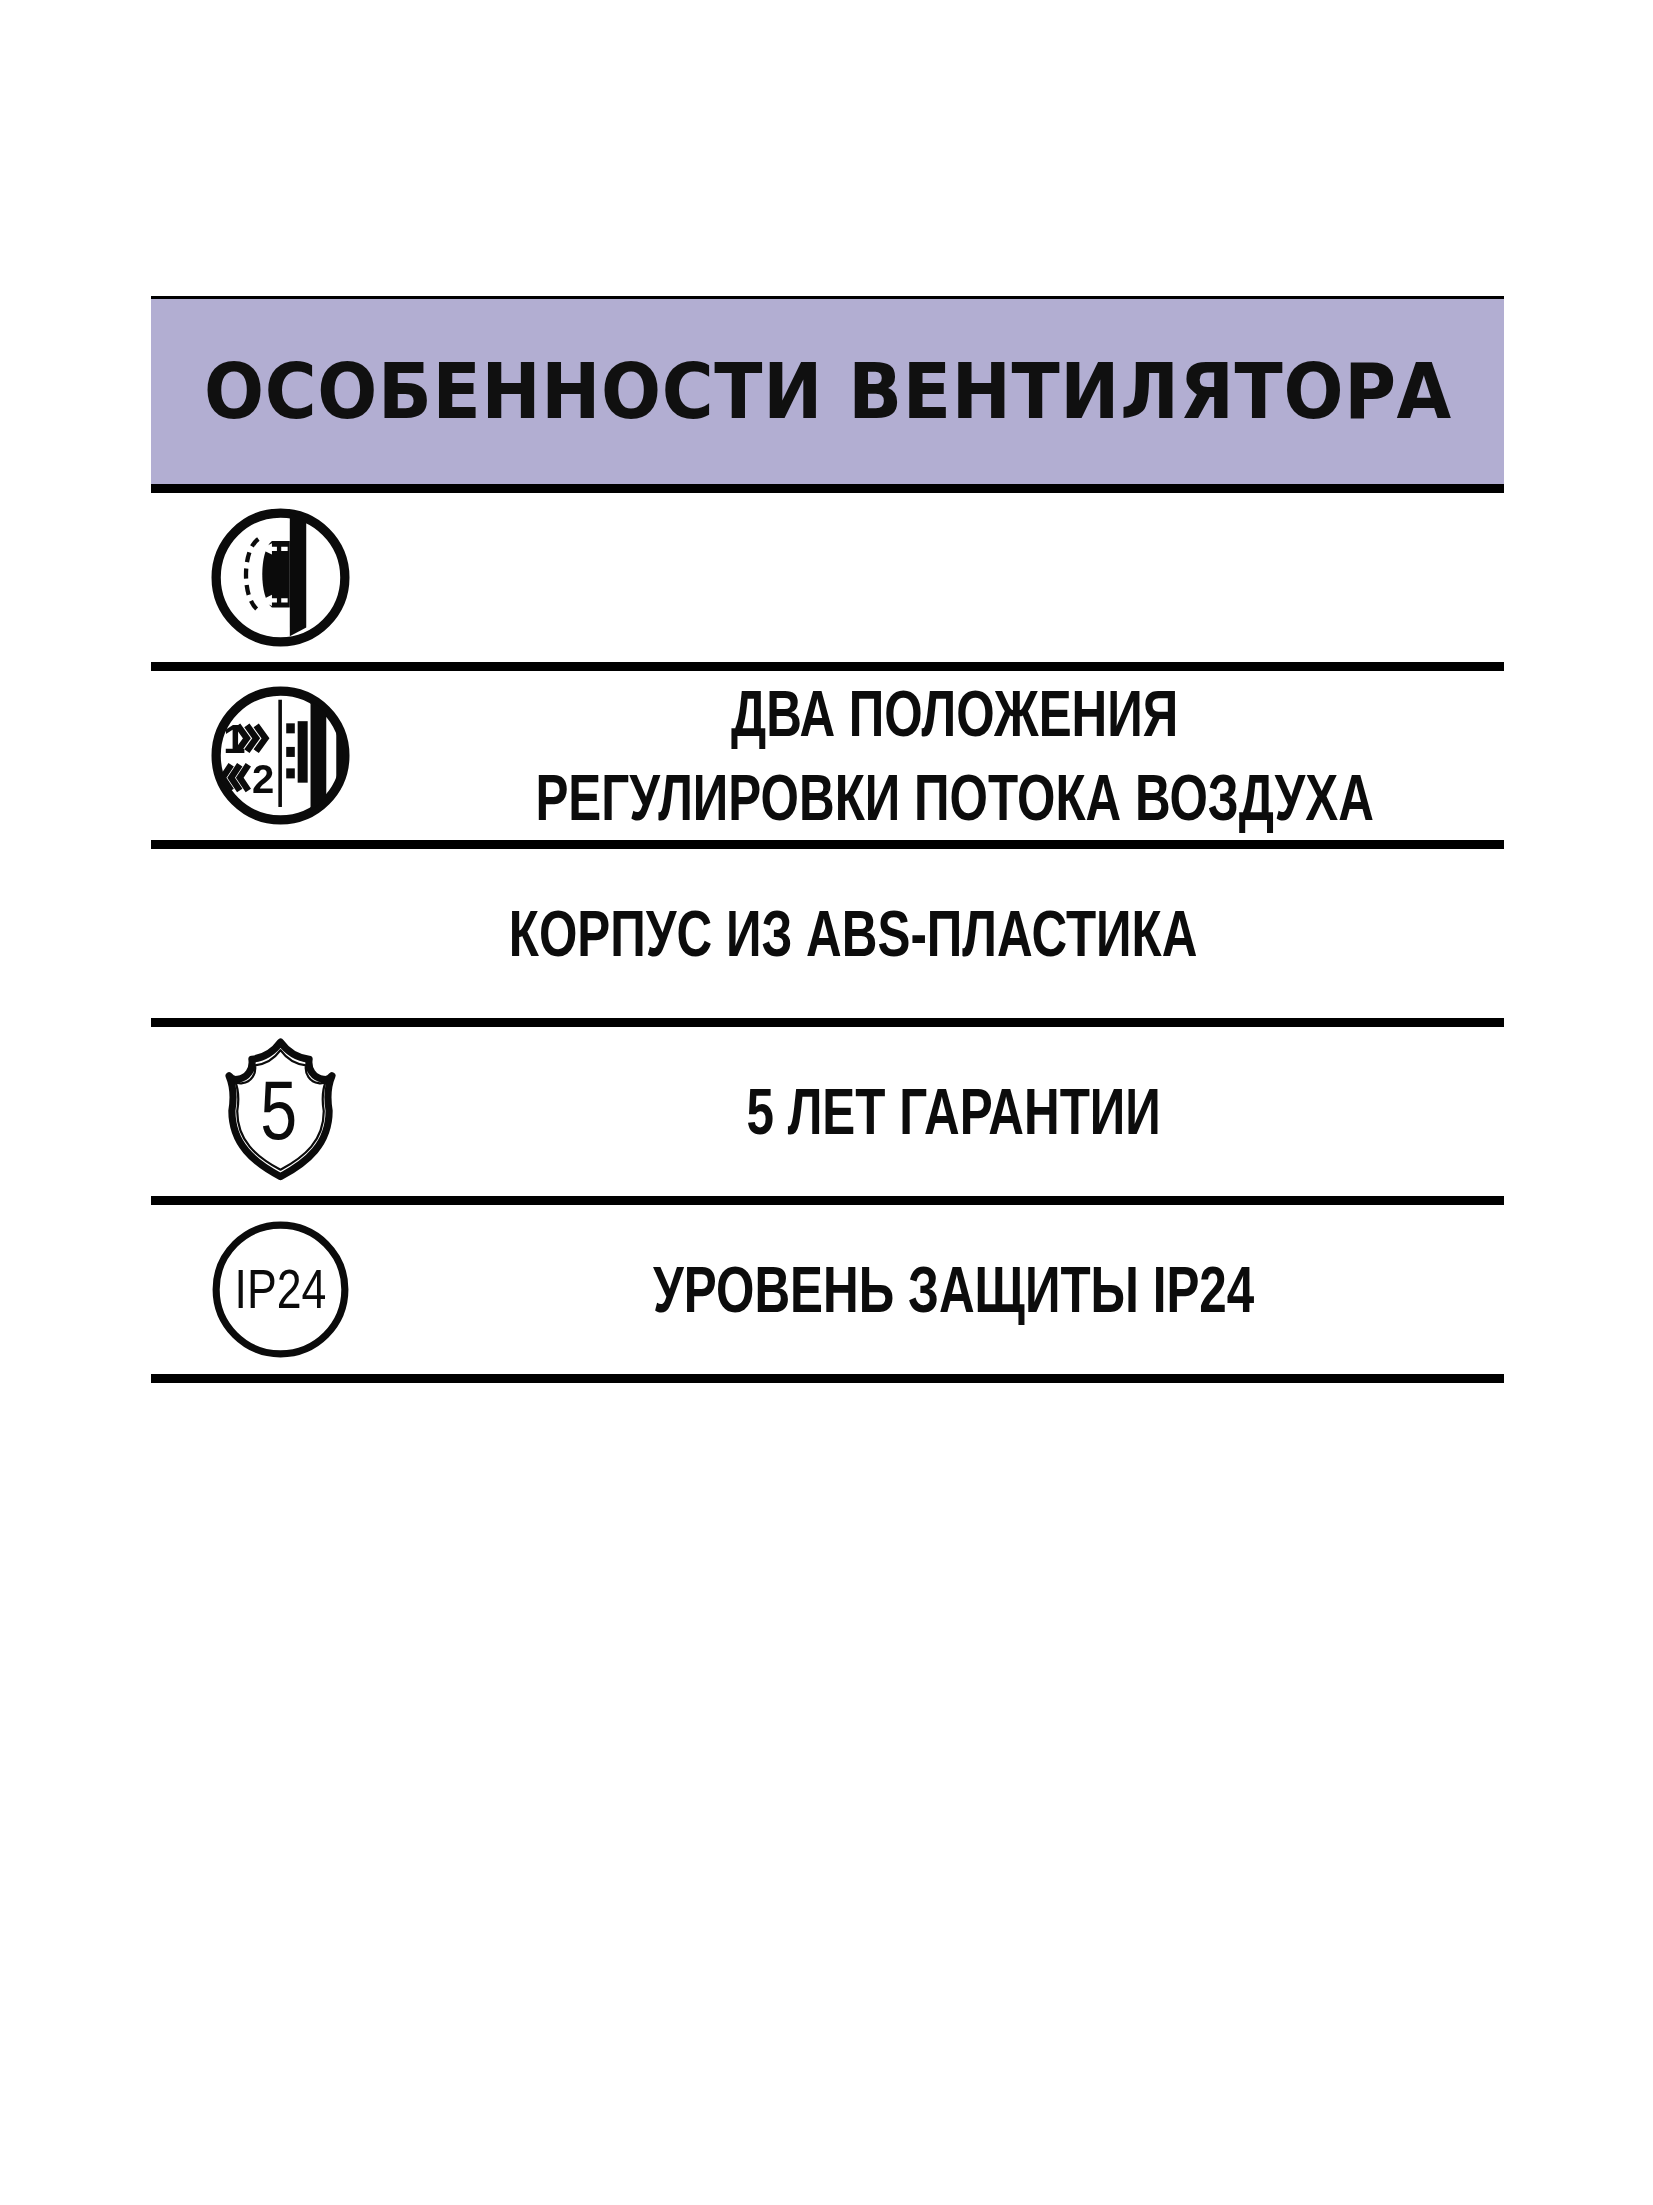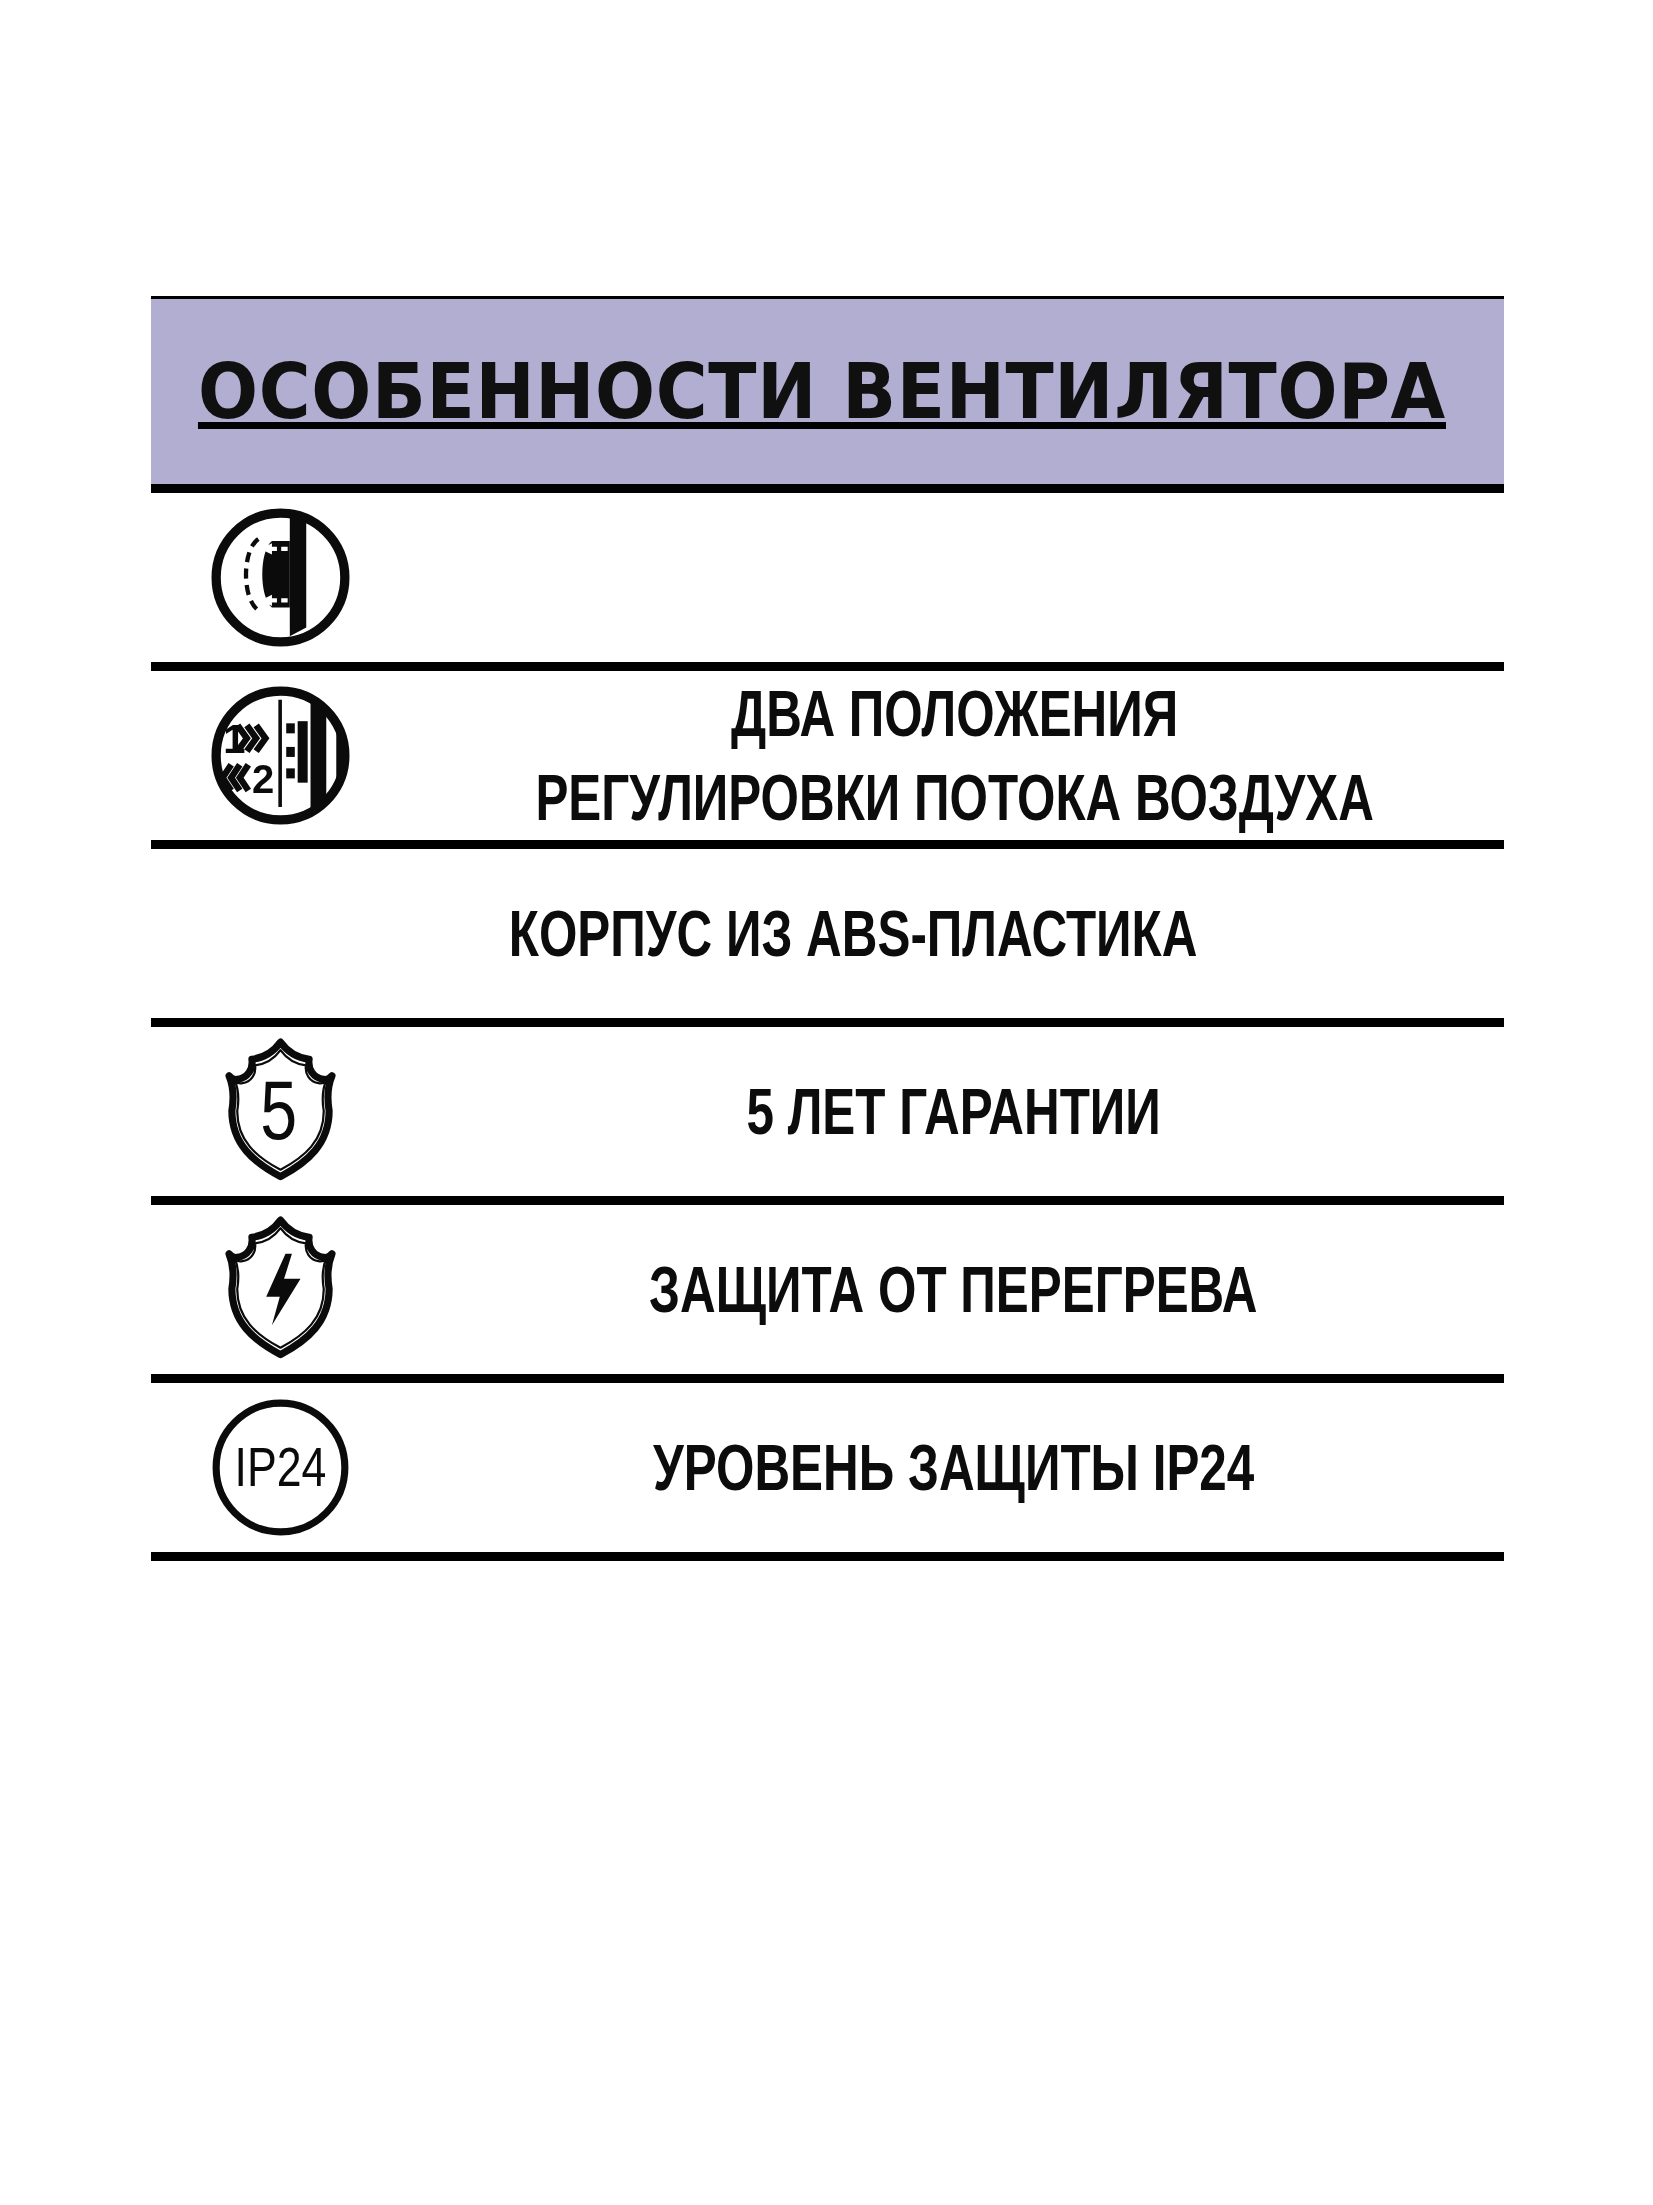--- a/index.html
+++ b/index.html
@@ -5,21 +5,21 @@
   html,body { margin:0; padding:0; }
   .page {
     position:relative; width:1654px; height:2205px; background:#ffffff;
     font-family:"Liberation Sans", sans-serif; overflow:hidden;
   }
   .sheet { position:absolute; left:151px; top:296px; width:1353px; }
 
   .header-band {
     height:185px; background:#b2aed2;
     border-top:3.7px solid #000; border-bottom:9.6px solid #000;
-    display:flex; align-items:center; text-decoration:underline;
+    display:flex; align-items:center; justify-content:center;
   }
   .title {
     font-family:"DejaVu Sans", sans-serif; font-weight:bold;
     font-size:76px; letter-spacing:0.7px; color:#101010;
     white-space:nowrap; transform:scaleX(0.93); transform-origin:center;
   }
 
   .feature-row {
     height:169px; border-bottom:9.6px solid #000;
     display:flex; align-items:center;
@@ -124,35 +124,20 @@
         </svg>
       </div>
       <div class="text-area">
         <div class="feature-text">
           <span>5 ЛЕТ ГАРАНТИИ</span>
             <span></span>
         </div>
       </div>
     </div>
 
-    <div class="feature-row">
-      <div class="icon-wrap">
-        <svg width="143" height="153" viewBox="0 0 200 210">
-          <path class="ink" stroke-width="10" stroke-linejoin="round" d="M100,8 C90,22 76,30 60,32 C62,46 54,58 40,60 C36,61 31,59 28,55 C36,74 34,92 32,104 C32,150 62,176 100,196 C138,176 168,150 168,104 C166,92 164,74 172,55 C169,59 164,61 160,60 C146,58 138,46 140,32 C124,30 110,22 100,8 Z"></path>
-          <path class="ink" stroke-width="3.5" stroke-linejoin="round" transform="translate(11,12) scale(0.89)" d="M100,8 C90,22 76,30 60,32 C62,46 54,58 40,60 C36,61 31,59 28,55 C36,74 34,92 32,104 C32,150 62,176 100,196 C138,176 168,150 168,104 C166,92 164,74 172,55 C169,59 164,61 160,60 C146,58 138,46 140,32 C124,30 110,22 100,8 Z"></path>
-          <polygon class="inkf" points="107,55 80,115 99,115 88,155 128,90 105,90 116,55"></polygon>
-        </svg>
-      </div>
-      <div class="text-area">
-        <div class="feature-text">
-          <span>ЗАЩИТА ОТ ПЕРЕГРЕВА</span>
-            <span></span>
-        </div>
-      </div>
-    </div>
 
 
     <div class="feature-row">
       <div class="icon-wrap">
         <svg width="143" height="147" viewBox="0 0 200 200">
           <circle class="ink" cx="100" cy="100" r="90" stroke-width="10"></circle>
           <g transform="scale(0.8,1)">
             <text x="125" y="126" font-size="78" font-weight="500" text-anchor="middle">IP24</text>
           </g>
         </svg>

